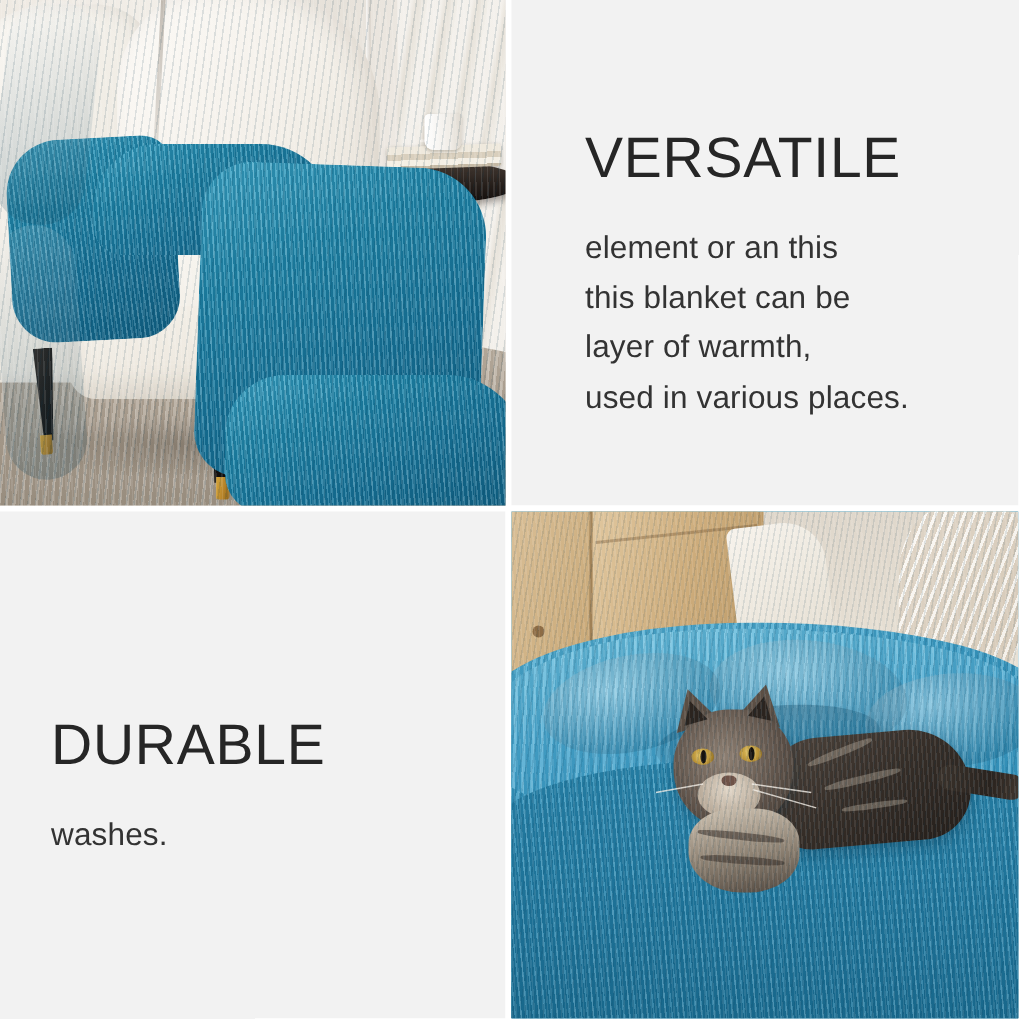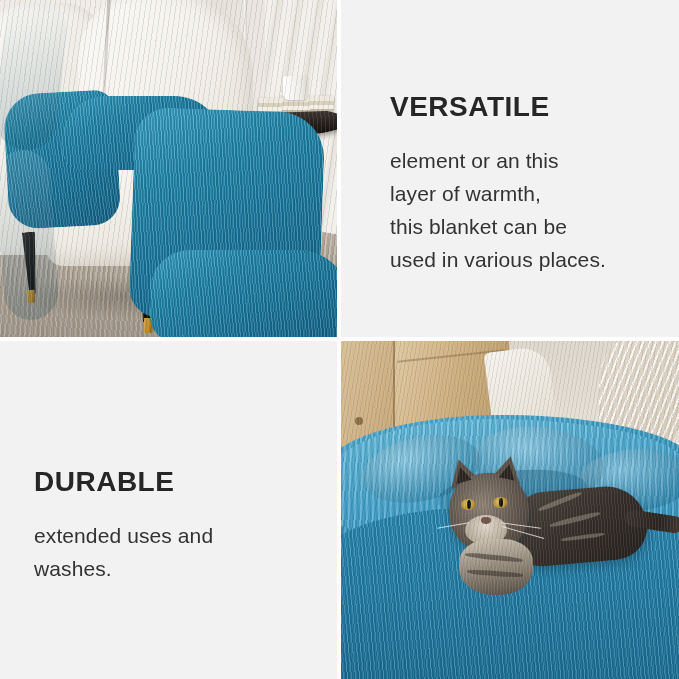--- a/index.html
+++ b/index.html
@@ -353,21 +353,21 @@
 
   
   .text-panel{
     background:#f2f2f2;
     display:flex; flex-direction:column; justify-content:center;
     padding:0 48px;
   }
   #panel-versatile{ padding-left:49px; padding-right:26px; }
   #panel-durable{ padding-left:34px; padding-right:30px; }
   .headline{
-    font-size:28px; font-weight:700; letter-spacing:.5px;
+    font-size:38px; font-weight:400; letter-spacing:.5px;
     color:#262626; line-height:1.05;
     margin-bottom:22px;
     margin-top:32px;
   }
   .bodytext{
     font-size:21px; font-weight:300; color:#333333;
     line-height:1.58; letter-spacing:.1px;
   }
   .bodytext .ln{ display:block; white-space:nowrap; }
 </style>
@@ -417,34 +417,33 @@
     <div class="throw-fold-b"></div>
     <div class="throw-shag"></div>
   </div>
 
   <div class="gutter"></div>
 
   <div class="text-panel" id="panel-versatile">
     <div class="headline">VERSATILE</div>
     <div class="bodytext">
       <span class="ln">element or an this</span>
+      <span class="ln">this blanket can be</span>
       <span class="ln">layer of warmth,</span>
-      <span class="ln">this blanket can be</span>
       <span class="ln">used in various places.</span>
     </div>
   </div>
 
   <div class="gutter"></div>
   <div class="gutter"></div>
   <div class="gutter"></div>
 
   <div class="text-panel" id="panel-durable">
     <div class="headline">DURABLE</div>
     <div class="bodytext">
-      <span class="ln">extended uses and</span>
       <span class="ln">washes.</span>
     </div>
   </div>
 
   <div class="gutter"></div>
 
   <div class="photo" id="photo-cat-bed">
     <div class="bed-wall"></div>
     <div class="headboard">
       <div class="headboard-panel"></div>

